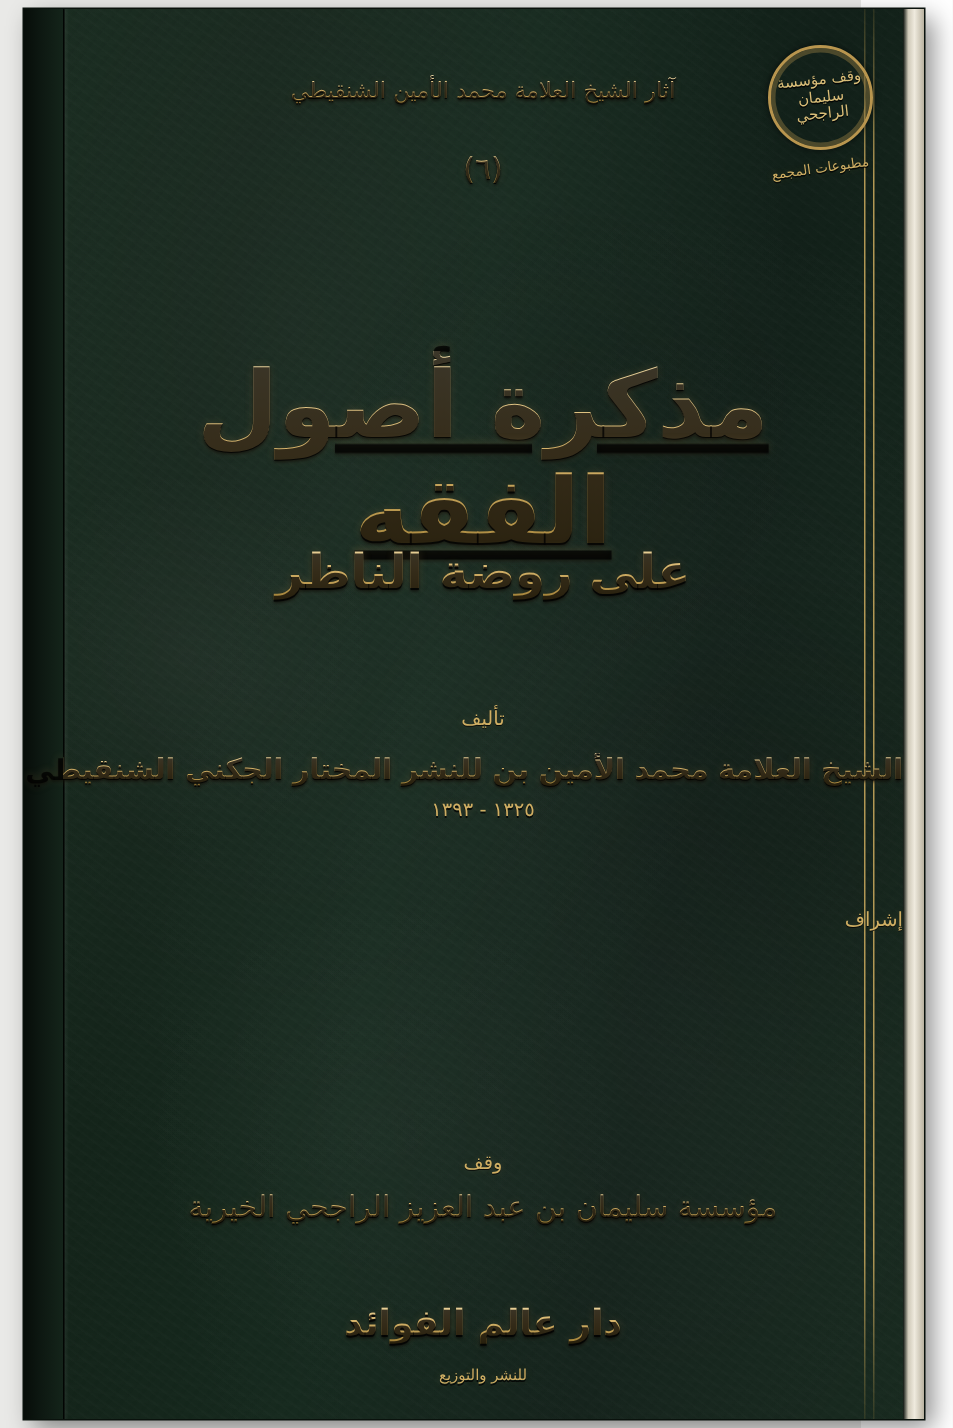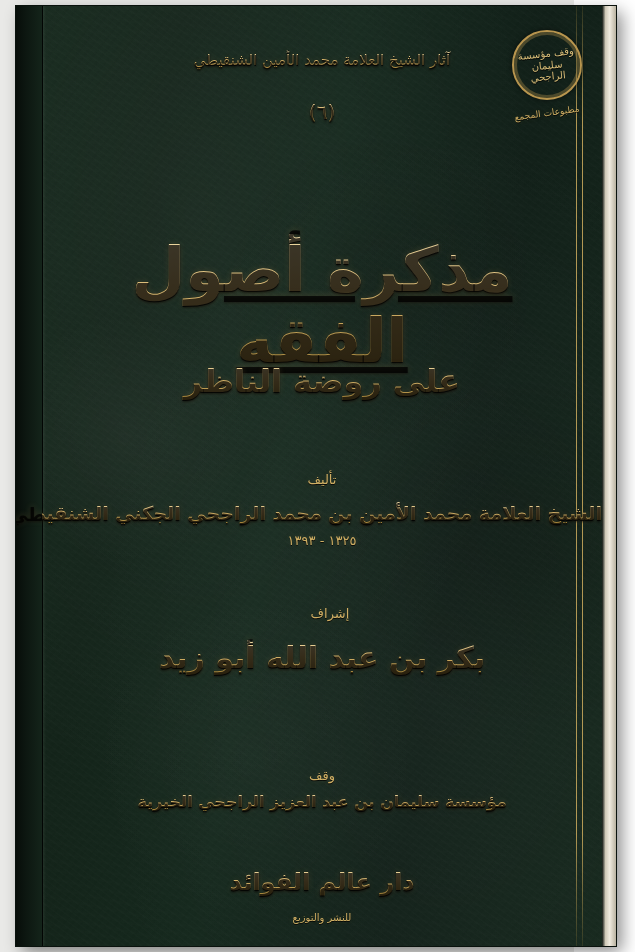--- a/index.html
+++ b/index.html
@@ -233,43 +233,43 @@
     font-size: 13px;
     letter-spacing: 1px;
   }
 
   
   .sup-label {
     position: absolute;
     top: 600px;
     left: 16px; right: 0;
     font-size: 13px;
+    text-align: right;
   }
   .sup-name {
     position: absolute;
     top: 634px;
     left: 0; right: 0;
     font-size: 30px;
     font-weight: bold;
   }
 
   
   .waqf-label {
     position: absolute;
     top: 762px;
     left: 0; right: 0;
     font-size: 13px;
   }
   .waqf-name {
     position: absolute;
     top: 786px;
     left: 0; right: 0;
-    font-size: 16px;
+    font-size: 20px;
     white-space: nowrap;
-    font-weight: bold;
   }
 
   
   .pub-name {
     position: absolute;
     top: 862px;
     left: 0; right: 0;
     font-size: 24px;
     font-weight: bold;
   }
@@ -314,27 +314,26 @@
         </div>
         <div class="seal-caption gold">مطبوعات المجمع</div>
       </div>
 
       <div class="title-main gold gold-bright">مذكرة أصول الفقه</div>
 
       <div class="title-sub gold gold-bright">على روضة الناظر</div>
 
       <div class="byline-label gold">تأليف</div>
 
-      <div class="byline-name gold gold-bright">الشيخ العلامة محمد الأمين بن محمد الراجحي الجكني الشنقيطي</div>
+      <div class="byline-name gold gold-bright">الشيخ العلامة محمد الأمين بن للنشر المختار الجكني الشنقيطي</div>
 
       <div class="byline-dates gold">١٣٢٥ - ١٣٩٣</div>
 
       <div class="sup-label gold">إشراف</div>
 
-      <div class="sup-name gold gold-bright">بكر بن عبد الله أبو زيد</div>
 
       <div class="waqf-label gold">وقف</div>
 
       <div class="waqf-name gold gold-bright">مؤسسة سليمان بن عبد العزيز الراجحي الخيرية</div>
 
       <div class="pub-name gold gold-bright">دار عالم الفوائد</div>
 
       <div class="pub-tag gold">للنشر والتوزيع</div>
 
     </div>

